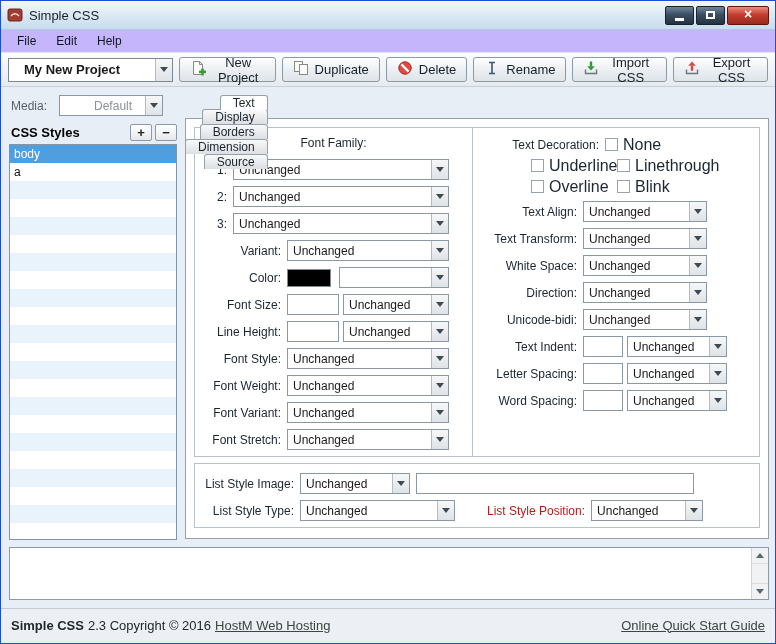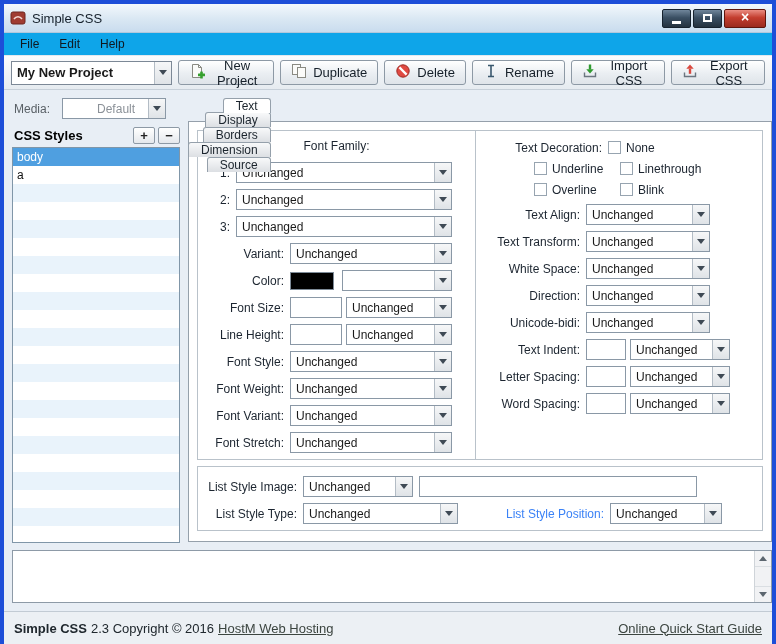--- a/index.html
+++ b/index.html
@@ -1,54 +1,54 @@
 <!DOCTYPE html>
 <html><head>
 <meta charset="utf-8">
 <style>
   * { box-sizing: border-box; margin: 0; padding: 0; }
   html, body { width: 776px; height: 644px; }
   body { font-family: "Liberation Sans", sans-serif; font-size: 12px; color: #1a1a1a; background: #fff; overflow: hidden; }
 
-  .window { position: relative; width: 776px; height: 644px; background: #e8eef5; border: 4px solid #1d4ed8; }
+  .window { position: relative; width: 776px; height: 644px; background: #e8eef5; border: 1px solid #1d4ed8; }
 
   
   .titlebar { position: absolute; left: 0; top: 0; width: 100%; height: 29px; display: flex; align-items: center;
     padding: 0 6px; background: linear-gradient(#f3f8fc, #d9e7f3 55%, #c9dcee); border-bottom: 1px solid #b2c8dc; }
   .app-icon { display: inline-flex; margin-right: 6px; }
   .title-text { font-size: 13px; color: #15202b; }
   .win-controls { margin-left: auto; display: flex; align-items: flex-start; gap: 2px; padding-top: 0; }
   .win-btn { width: 29px; height: 19px; border: 1px solid #16222e; border-radius: 2px; display: flex; align-items: center;
     justify-content: center; background: linear-gradient(#70869b, #3a4f63 45%, #24323f); }
   .win-btn.close { width: 42px; background: linear-gradient(#ea8d82, #c33d2e 45%, #9a2b1f); border-color: #5e150d; }
   .g-min { width: 9px; height: 3px; background: #fff; margin-top: 8px; }
   .g-max { width: 9px; height: 8px; border: 2px solid #fff; }
   .g-close { color: #fff; font-size: 14px; font-weight: bold; line-height: 1; margin-top: -2px; }
 
   
-  .menubar { position: absolute; left: 0; top: 29px; width: 100%; height: 23px; background: #0ea5e9;
+  .menubar { position: absolute; left: 0; top: 29px; width: 100%; height: 23px; background: #c4b5fd;
     border-bottom: 1px solid #e1e8ef; display: flex; align-items: center; padding: 0 6px; }
   .menu-item { padding: 3px 10px; font-size: 12px; color: #101820; }
 
   
   .toolbar { position: absolute; left: 0; top: 52px; width: 100%; height: 34px;
     background: linear-gradient(#fbfcfd, #e6ebf0); border-bottom: 1px solid #c7d0d9;
     display: flex; align-items: center; padding: 0 7px; gap: 6px; }
   .tbtn { display: inline-flex; align-items: center; gap: 6px; height: 25px; padding: 0 10px;
     border: 1px solid #8d99a5; border-radius: 3px; background: linear-gradient(#ffffff, #eaeef2 55%, #dfe4e9);
     font-family: inherit; font-size: 13px; color: #16202a; cursor: default; }
 
   
   .combo { display: inline-flex; align-items: stretch; height: 21px; border: 1px solid #8a98a6; background: #fff; }
   .combo-text { flex: 1; display: flex; align-items: center; padding: 0 5px; white-space: nowrap; overflow: hidden; font-size: 12px; }
   .combo-arrow { width: 17px; display: flex; align-items: center; justify-content: center;
     background: linear-gradient(#f6f7f8, #dfe3e7); border-left: 1px solid #b3bcc5; }
   .combo-arrow::after { content: ""; width: 0; height: 0; border-left: 4px solid transparent;
     border-right: 4px solid transparent; border-top: 5px solid #3f4a55; }
-  .combo.project { width: 200px; height: 24px; border-color: #7c8896; }
+  .combo.project { width: 200px; height: 24px; border-color: #7c8896; padding-left: 10px; }
   .combo.project .combo-text { font-weight: bold; font-size: 13px; }
   .combo.media { width: 104px; padding-left: 29px; }
   .combo.media .combo-text { color: #8b9198; }
   .w216 { width: 216px; } .w162 { width: 162px; } .w124 { width: 124px; }
   .w110 { width: 110px; } .w106 { width: 106px; } .w100 { width: 100px; }
   .w155 { width: 155px; } .w112 { width: 112px; }
   .tinput { height: 21px; border: 1px solid #8a98a6; background: #fff; padding: 0 4px;
     font-family: inherit; font-size: 12px; }
   .tinput.w52 { width: 52px; margin-right: 4px; }
   .tinput.w40 { width: 40px; margin-right: 4px; }
@@ -87,30 +87,30 @@
   .frow { display: flex; align-items: center; margin-bottom: 6px; }
   .flabel { text-align: right; padding-right: 6px; color: #1c2530; white-space: nowrap; }
   .col-left .flabel { width: 92px; }
   .col-left .row-font .flabel { width: 38px; }
   .col-right .flabel { width: 110px; }
   .flabel.deco-label { width: 132px; }
   .frow.deco { margin-bottom: 6px; height: 15px; margin-top: 0; }
   .frow.deco-first { margin-top: 4px; }
   .deco-indent { padding-left: 58px; }
   .frow.gap-top { margin-top: 7px; }
-  .checkbox { display: inline-flex; align-items: center; gap: 5px; font-size: 12px; color: #1c2530; }
+  .checkbox { display: inline-flex; align-items: center; gap: 5px; font-size: 16px; color: #1c2530; }
   .checkbox.colw { width: 86px; }
   .cb-box { width: 13px; height: 13px; border: 1px solid #97a4b0; background: #fff; flex: 0 0 auto; }
   .swatch { width: 44px; height: 18px; border: 1px solid #7e8b98; margin-right: 8px; background: #000; }
 
   .group2 { position: absolute; left: 8px; top: 344px; width: 566px; height: 65px; border: 1px solid #b9c2ca; padding-top: 9px; }
   .g2row { display: flex; align-items: center; margin-bottom: 6px; }
   .g2label { width: 105px; text-align: right; padding-right: 6px; white-space: nowrap; color: #1c2530; }
   .listimg-input { width: 278px; margin-left: 6px; }
-  .poslabel { margin-left: 48px; padding-right: 6px; white-space: nowrap; color: #3b82f6; }
+  .poslabel { margin-left: 32px; padding-right: 6px; white-space: nowrap; color: #b91c1c; }
 
   
   .preview { position: absolute; left: 8px; top: 546px; width: 760px; height: 53px; background: #fff; border: 1px solid #8d9aa7; }
   .preview-text { position: absolute; left: 20px; top: 16px; font-family: "Liberation Mono", monospace; font-size: 15px; color: #000; }
   .sb { position: absolute; top: 0; right: 0; bottom: 0; width: 17px; border-left: 1px solid #cfd4d9; background: #f1f2f4; }
   .sb-btn { position: absolute; left: 0; width: 16px; height: 16px; display: flex; align-items: center; justify-content: center; }
   .sb-up { top: 0; border-bottom: 1px solid #dadee2; }
   .sb-down { bottom: 0; border-top: 1px solid #dadee2; }
   .arr-up { width: 0; height: 0; border-left: 4px solid transparent; border-right: 4px solid transparent; border-bottom: 5px solid #5c666f; }
   .arr-down { width: 0; height: 0; border-left: 4px solid transparent; border-right: 4px solid transparent; border-top: 5px solid #5c666f; }

